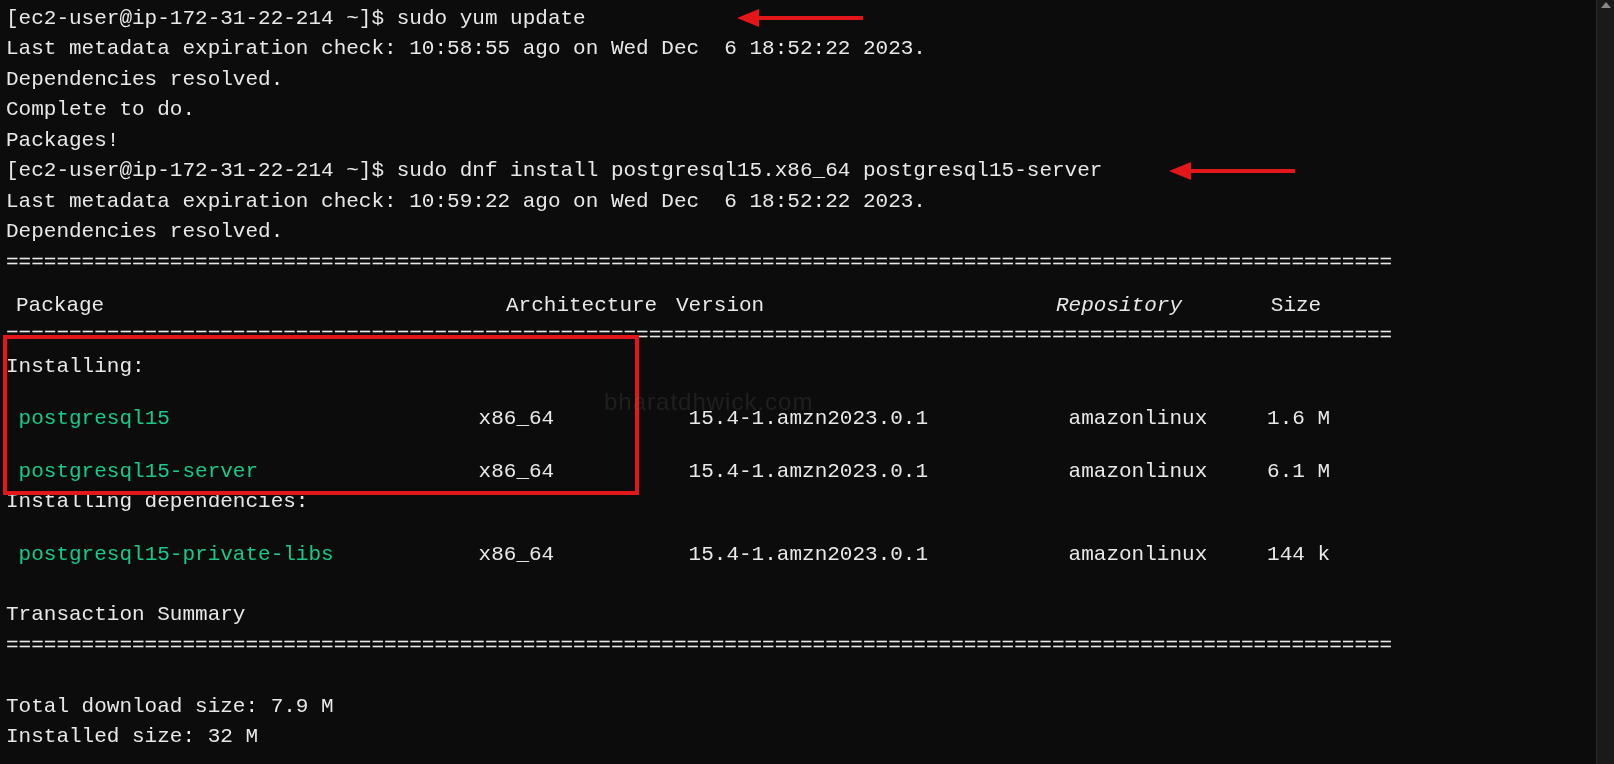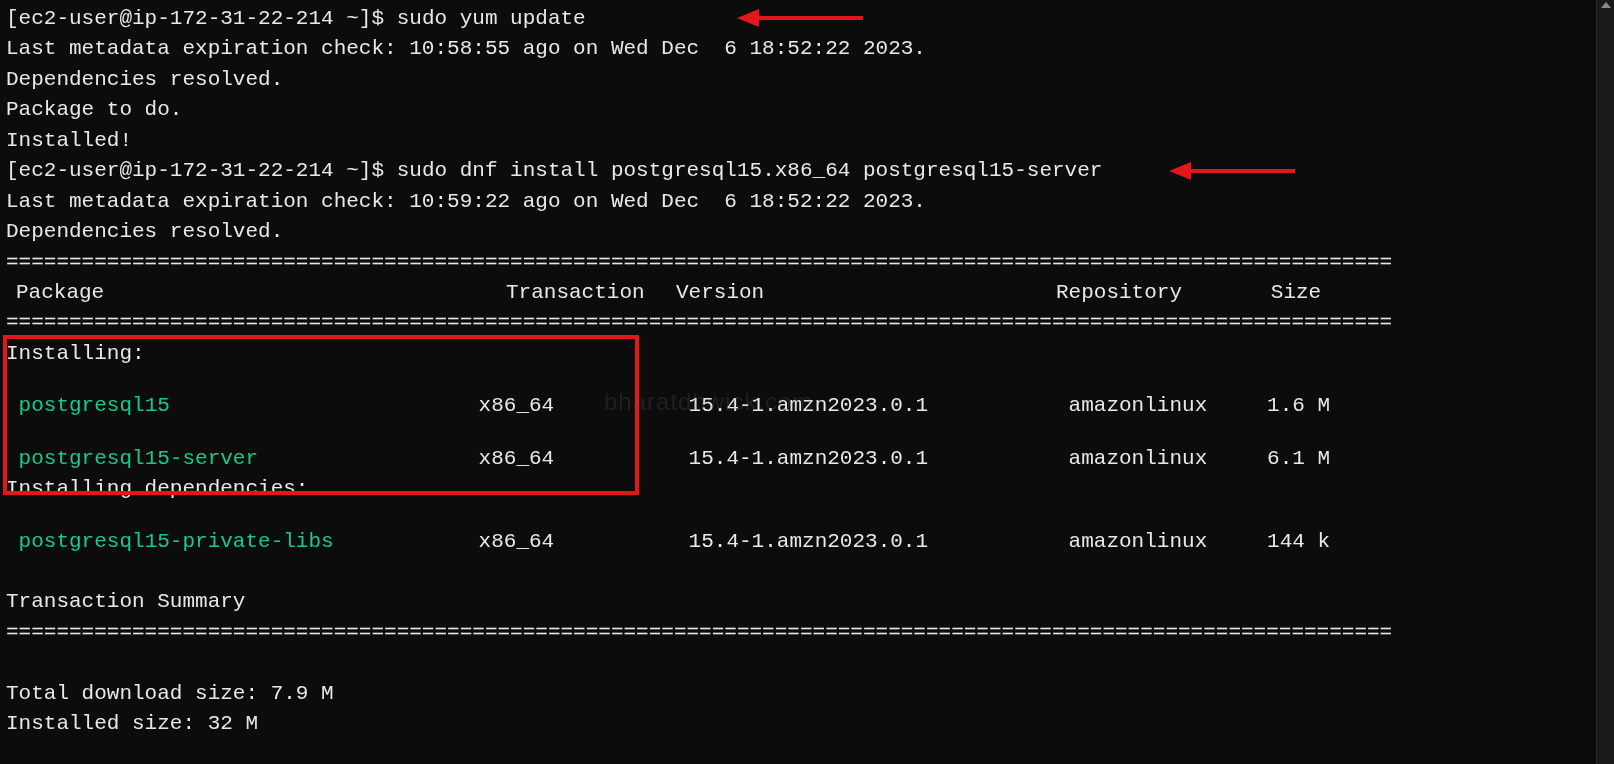--- a/index.html
+++ b/index.html
@@ -64,41 +64,41 @@
     border-bottom: 6px solid #888;
   }
   #term { position: relative; }
   .col-pkg  { display:inline-block; width: 460px; }
   .col-arch { display:inline-block; width: 210px; }
   .col-ver  { display:inline-block; width: 380px; }
   .col-repo { display:inline-block; width: 190px; margin-top: 22px; }
   .col-size { display:inline-block; width: 80px; text-align:center; }
   .hdr-pkg  { display:inline-block; width: 500px; padding-left:10px;}
   .hdr-arch { display:inline-block; width: 170px; }
-  .hdr-ver  { display:inline-block; width: 380px; }
-  .hdr-repo { display:inline-block; width: 200px; }
+  .hdr-ver  { display:inline-block; width: 380px; margin-top: 13px; }
+  .hdr-repo { display:inline-block; width: 200px; font-style: italic; }
   .hdr-size { display:inline-block; width: 80px; text-align:center; }
 </style>
 </head>
 <body>
 
 <div id="term">
 
 <div class="line"><span class="prompt">[ec2-user@ip-172-31-22-214 ~]$ </span><span class="cmd">sudo yum update</span></div>
 <div class="line">Last metadata expiration check: 10:58:55 ago on Wed Dec  6 18:52:22 2023.</div>
 <div class="line">Dependencies resolved.</div>
-<div class="line">Package to do.</div>
-<div class="line">Installed!</div>
+<div class="line">Complete to do.</div>
+<div class="line">Packages!</div>
 
 <div class="line"><span class="prompt">[ec2-user@ip-172-31-22-214 ~]$ </span><span class="cmd">sudo dnf install postgresql15.x86_64 postgresql15-server</span></div>
 <div class="line">Last metadata expiration check: 10:59:22 ago on Wed Dec  6 18:52:22 2023.</div>
 <div class="line">Dependencies resolved.</div>
 
 <div class="line sep" id="sep1">==============================================================================================================</div>
-<div class="line"><span class="hdr-pkg">Package</span><span class="hdr-arch">Transaction</span><span class="hdr-ver">Version</span><span class="hdr-repo">Repository</span><span class="hdr-size">Size</span></div>
+<div class="line"><span class="hdr-pkg">Package</span><span class="hdr-arch">Architecture</span><span class="hdr-ver">Version</span><span class="hdr-repo">Repository</span><span class="hdr-size">Size</span></div>
 <div class="line sep" id="sep2">==============================================================================================================</div>
 
 <div class="line">Installing:</div>
 <div class="line"> <span class="col-pkg green">postgresql15</span><span class="col-arch">x86_64</span><span class="col-ver">15.4-1.amzn2023.0.1</span><span class="col-repo">amazonlinux</span><span class="col-size">1.6 M</span></div>
 <div class="line"> <span class="col-pkg green">postgresql15-server</span><span class="col-arch">x86_64</span><span class="col-ver">15.4-1.amzn2023.0.1</span><span class="col-repo">amazonlinux</span><span class="col-size">6.1 M</span></div>
 <div class="line">Installing dependencies:</div>
 <div class="line"> <span class="col-pkg green">postgresql15-private-libs</span><span class="col-arch">x86_64</span><span class="col-ver">15.4-1.amzn2023.0.1</span><span class="col-repo">amazonlinux</span><span class="col-size">144 k</span></div>
 
 <div class="line">&nbsp;</div>
 <div class="line">Transaction Summary</div>

